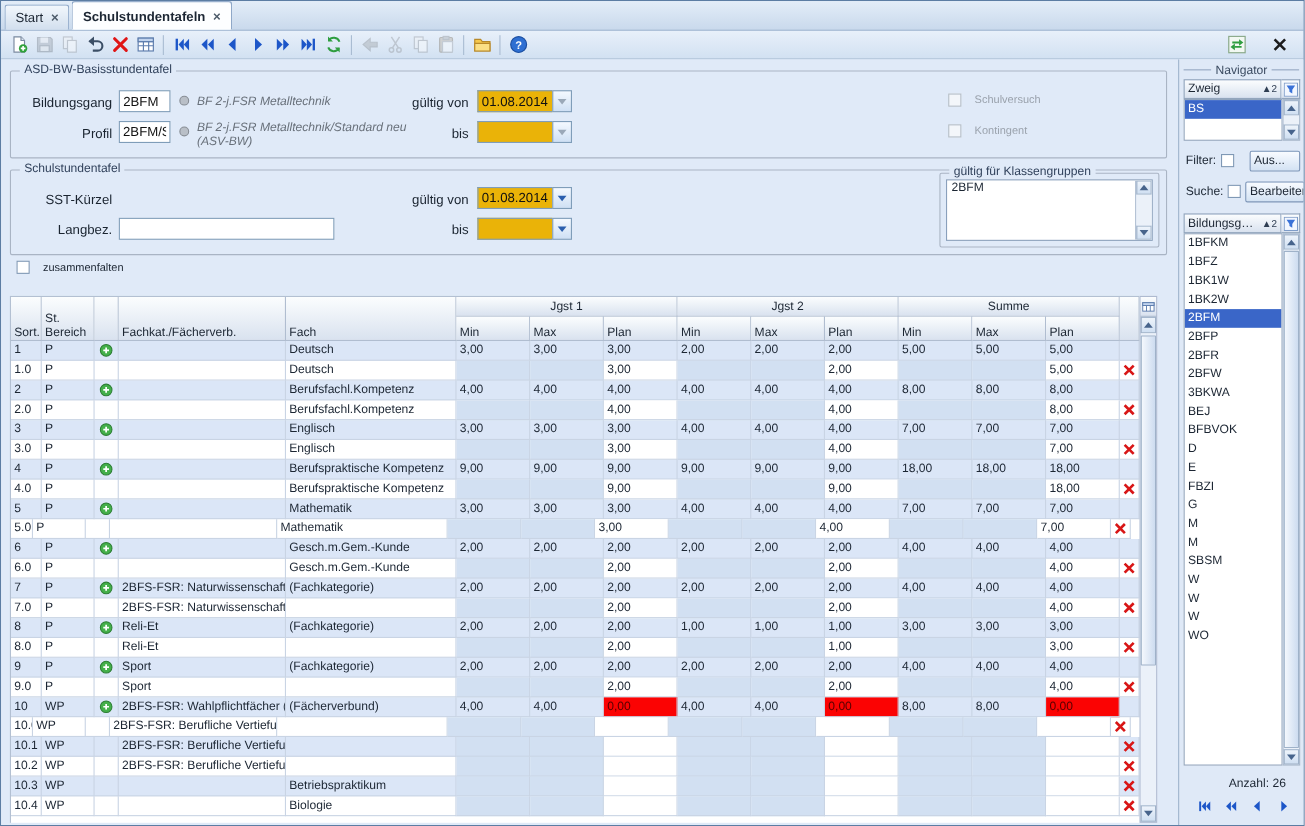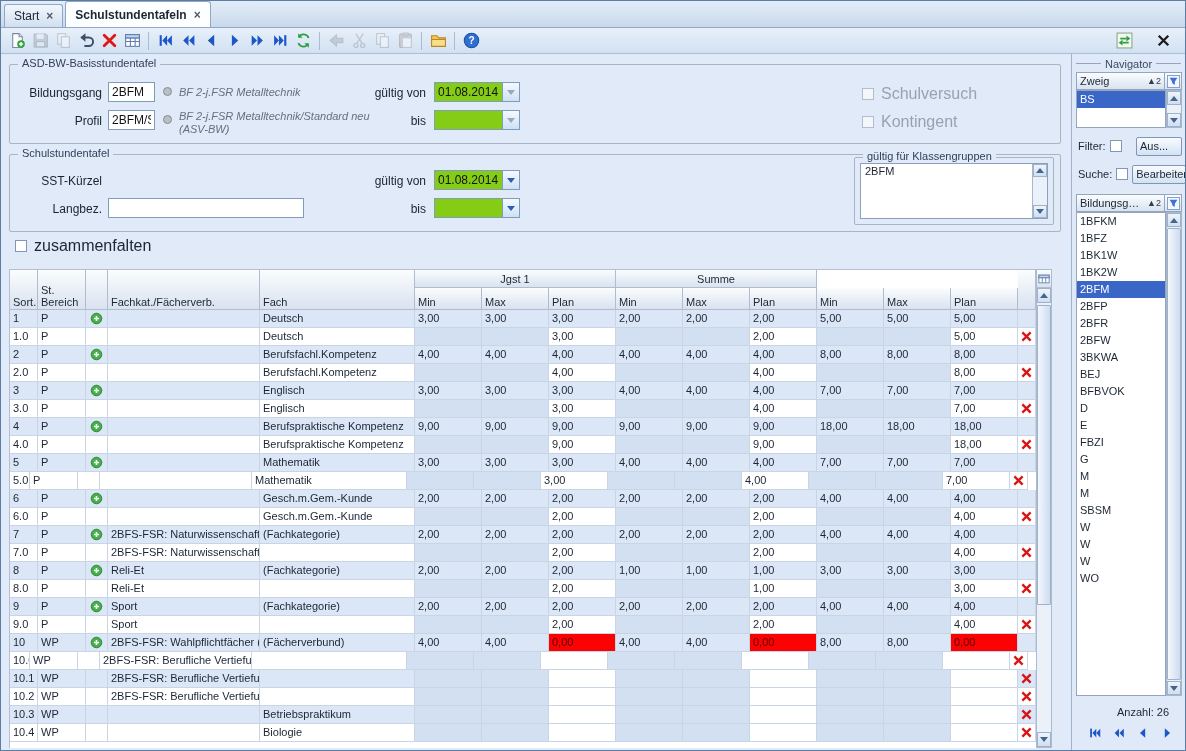--- a/index.html
+++ b/index.html
@@ -26,29 +26,29 @@
   
   .content{position:absolute;left:0;top:53px;right:0;bottom:0;background:#e0eaf8;}
   .main{position:absolute;left:0;top:0;width:1070px;bottom:0;}
   
   .group{position:absolute;border:1px solid #a9b4c4;border-radius:2px;}
   .gtitle{position:absolute;top:-8px;left:8px;background:#e0eaf8;padding:0 4px;font-size:11px;color:#31425c;white-space:nowrap;}
   .flabel{position:absolute;height:20px;line-height:20px;text-align:right;color:#1a2430;font-size:12px;white-space:nowrap;}
   .tfield{position:absolute;height:20px;border:1px solid #7f9db9;background:#fff;
     font:12px "Liberation Sans",sans-serif;padding:0 3px;color:#111;}
   .combo{position:absolute;height:20px;display:flex;}
-  .combo input{flex:1;min-width:0;border:1px solid #7f9db9;border-right:none;background:#84cc16;
+  .combo input{flex:1;min-width:0;border:1px solid #7f9db9;border-right:none;background:#eab308;
     font:12px "Liberation Sans",sans-serif;padding:0 3px;color:#111;}
   .cbtn{width:18px;height:20px;border:1px solid #7f9db9;background:linear-gradient(#f4f9ff,#cfe0f4);
     display:flex;align-items:center;justify-content:center;}
   .cbtn::after{content:"";border:4px solid transparent;border-top:5px solid #2b5fae;margin-top:5px;}
   .cbtn.dis::after{border-top-color:#9aa8b8;}
   .dot{position:absolute;width:9px;height:9px;border-radius:50%;background:#b9bfc7;border:1px solid #878d95;}
   .desc{position:absolute;font-size:11px;font-style:italic;color:#68707a;line-height:13px;}
-  .cbrow{position:absolute;display:flex;align-items:center;gap:7px;font-size:16px;white-space:nowrap;}
+  .cbrow{position:absolute;display:flex;align-items:center;gap:12px;font-size:10px;white-space:nowrap;}
   .cb{width:12px;height:12px;background:#fff;border:1px solid #7f98b5;flex:none;}
   .cbrow.disabled{color:#9aa2ac;}
   .cbrow.disabled .cb{border-color:#b4bec8;background:#f3f6fa;}
   
   .kbox{position:absolute;left:5px;top:5px;right:5px;bottom:5px;background:#fff;border:1px solid #8aa0bc;overflow:hidden;}
   .kitem{font-size:11px;padding:1px 4px;}
   .kscroll{position:absolute;right:0;top:0;bottom:0;width:15px;background:#e4ecf6;border-left:1px solid #a8b8cc;
     display:flex;flex-direction:column;}
   
   .table{position:absolute;left:8px;top:215px;width:1042px;height:479px;border-left:1px solid #b3c0d2;font-size:11px;}
@@ -383,20 +383,21 @@
           <div class="thead" data-name="table-header">
               <div class="th hspan" style="width:28px" data-name="col-header-sort">Sort.</div>
               <div class="th hspan" style="width:48px" data-name="col-header-st-bereich">St.
 Bereich</div>
               <div class="th hspan" style="width:22px" data-name="col-header-icon"></div>
               <div class="th hspan" style="width:152px" data-name="col-header-fachkat">Fachkat./Fächerverb.</div>
               <div class="th hspan" style="width:155px" data-name="col-header-fach">Fach</div>
               <div class="hgwrap" data-name="header-groups">
                 <div class="hgrow">
                   <div class="th hgroup" style="width:201px" data-name="col-group-header">Jgst 1</div>
+                  <div class="th hgroup" style="width:201px" data-name="col-group-header">Jgst 2</div>
                   <div class="th hgroup" style="width:201px" data-name="col-group-header">Summe</div>
                 </div>
                 <div class="hgrow">
                   <div class="th hsub" style="width:67px" data-name="col-header-min">Min</div>
                   <div class="th hsub" style="width:67px" data-name="col-header-max">Max</div>
                   <div class="th hsub" style="width:67px" data-name="col-header-plan">Plan</div>
                   <div class="th hsub" style="width:67px" data-name="col-header-min">Min</div>
                   <div class="th hsub" style="width:67px" data-name="col-header-max">Max</div>
                   <div class="th hsub" style="width:67px" data-name="col-header-plan">Plan</div>
                   <div class="th hsub" style="width:67px" data-name="col-header-min">Min</div>

